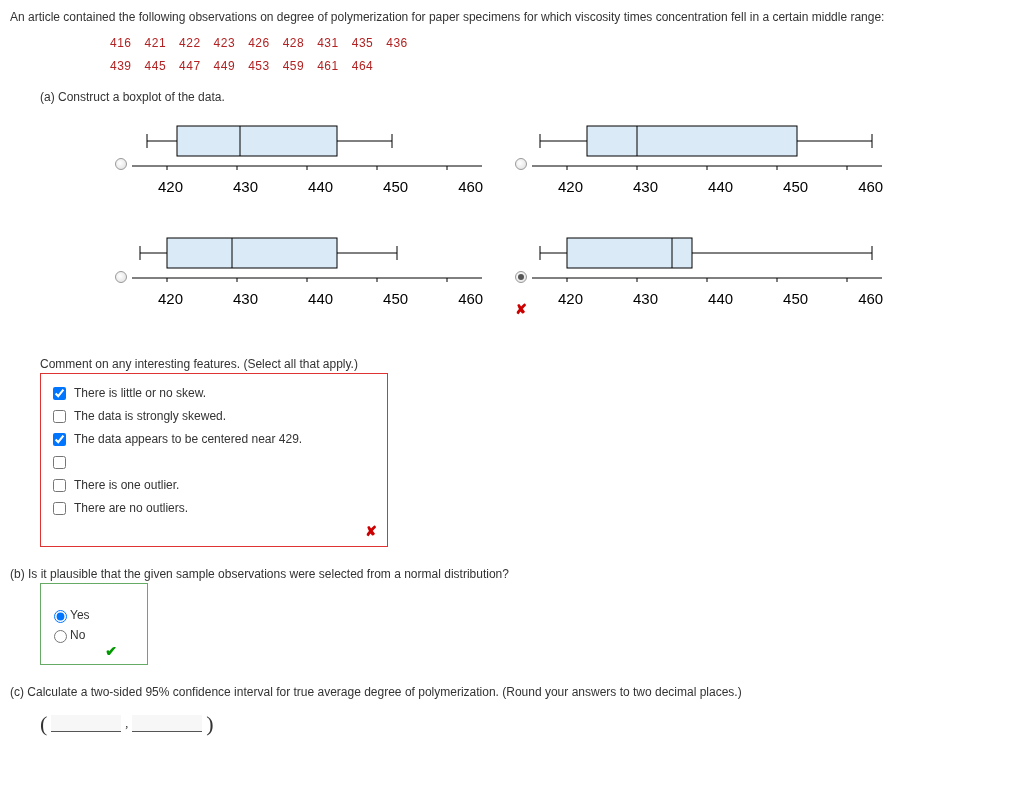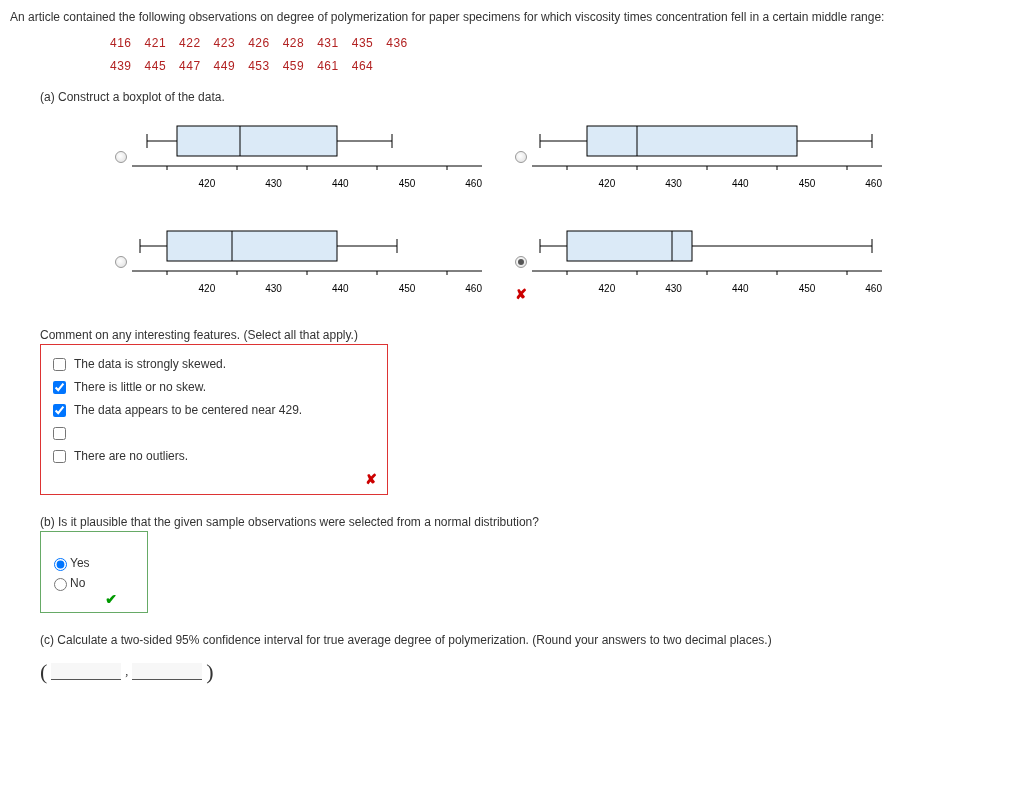--- a/index.html
+++ b/index.html
@@ -50,23 +50,22 @@
     box-sizing: border-box;
     cursor: pointer;
   }
   .radio-dot.selected::after {
     content:""; display:block; width:6px; height:6px; border-radius:50%;
     background:#555; margin:2px;
   }
   svg.boxplot { display:block; }
   .axis-labels {
     display:flex;
-    font-size:10px;
+    font-size:15px;
     color:#000;
-    justify-content:flex-end;
   }
   .wrong-x {
     color: #c00; font-weight: bold; font-size:14px; text-align:center;
   }
 
   .checkbox-block {
     border: 1px solid #d33;
     padding: 6px 8px 24px 8px;
     width: 330px;
     margin-left: 30px;
@@ -101,22 +100,22 @@
     display:flex; align-items:center;
   }
   .ci-input {
     display:inline-block; width:70px; height:16px;
     border:none; border-bottom:1px solid #555;
     background:#f7f7f7;
     margin: 0 4px;
     vertical-align: baseline;
   }
 
-  .comment-q { margin-left:30px; margin-top:0; }
-  .part-b-q, .part-c-q { margin-left:30px; margin-top:18px; }
+  .comment-q { margin-left:30px; margin-top:14px; }
+  .part-b-q, .part-c-q { margin-top:18px; }
 </style>
 </head>
 <body>
 
 <div>An article contained the following observations on degree of polymerization for paper specimens for which viscosity times concentration fell in a certain middle range:</div>
 
 <div class="data-values">
   <div>
     <span>416</span><span>421</span><span>422</span><span>423</span><span>426</span><span>428</span><span>431</span><span>435</span><span>436</span>
   </div>
@@ -252,33 +251,37 @@
         <span style="margin-left:50px">460</span>
       </div>
     </div>
   </div>
 </div>
 
 <div class="comment-q">Comment on any interesting features. (Select all that apply.)</div>
 
 <div class="checkbox-block">
   <div class="checkbox-row">
+      <input type="checkbox" checked="" style="">
+      <span>There is little or no skew.</span>
+    </div>
+  <div class="checkbox-row">
       <input type="checkbox" style="">
       <span>The data is strongly skewed.</span>
     </div>
   <div class="checkbox-row">
       <input type="checkbox" checked="" style="">
-      <span>There is little or no skew.</span>
-    </div>
-  <div class="checkbox-row">
-      <input type="checkbox" checked="" style="">
       <span>The data appears to be centered near 429.</span>
     </div>
   <div class="checkbox-row">
       <input type="checkbox" style="">
+    </div>
+  <div class="checkbox-row">
+      <input type="checkbox" style="">
+      <span>There is one outlier.</span>
     </div>
   <div class="checkbox-row">
       <input type="checkbox" style="">
       <span>There are no outliers.</span>
     </div>
   <div class="x-mark">✘</div>
 </div>
 
 <div class="part-b-q">(b) Is it plausible that the given sample observations were selected from a normal distribution?</div>
 <div class="yesno-block">

